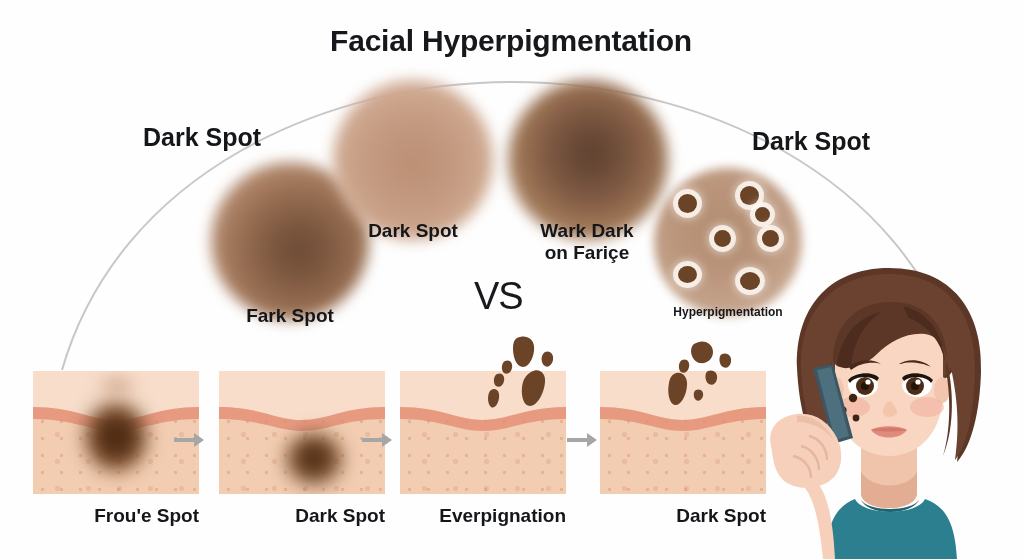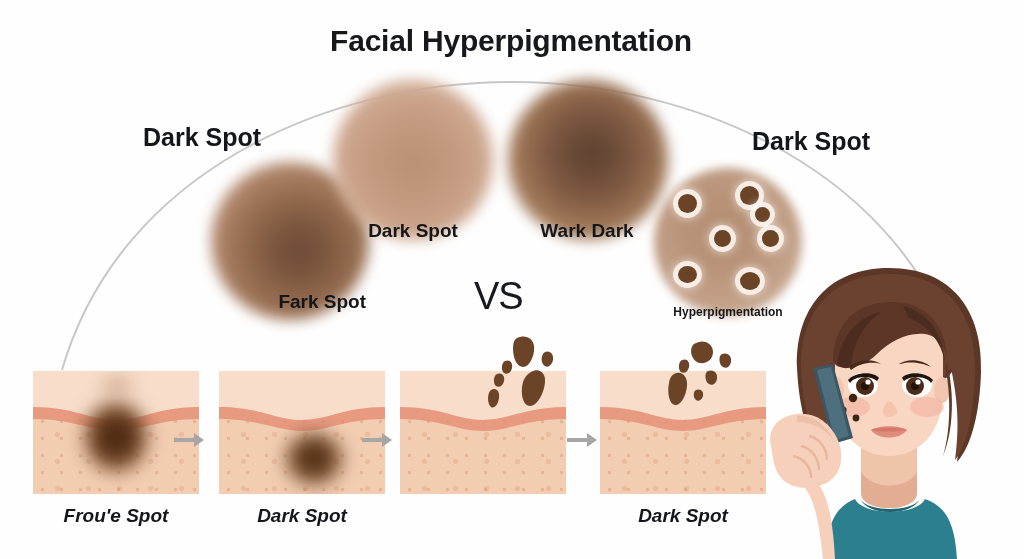--- a/index.html
+++ b/index.html
@@ -61,21 +61,21 @@
 
   
   .lbl{position:absolute;color:#141619;font-weight:bold;white-space:nowrap;}
   .lbl-big{font-size:25px;}
   .lbl-mid{font-size:19px;}
   .lbl-sm{font-size:12px;}
   .lbl-ctr{text-align:center;}
 
   #lblDarkLeft{left:143px;top:123px;}
   #lblDarkRight{left:752px;top:127px;}
-  #lblSphere1{left:214px;top:291px;width:152px;text-align:right;}
+  #lblSphere1{left:214px;top:305px;width:152px;}
   #lblSphere2{left:336px;top:220px;width:154px;}
   #lblSphere3{left:497px;top:220px;width:180px;line-height:1.18;}
   #lblSphere4{left:608px;top:305px;width:240px;}
 
   
   .panel{
     position:absolute;top:371px;width:166px;height:123px;
     overflow:hidden;
     background:#f6d9c3;
   }
@@ -90,21 +90,21 @@
   #panel2{left:219px;}
   #panel3{left:400px;}
   #panel4{left:600px;}
 
   .blob{
     position:absolute;border-radius:50%;
     filter:blur(9px);
   }
   .arrow{position:absolute;top:430px;width:34px;height:20px;}
 
-  .plbl{position:absolute;top:505px;font-size:19px;font-weight:bold;color:#141619;text-align:center;white-space:nowrap;font-style:italic;}
+  .plbl{position:absolute;top:505px;font-size:19px;font-weight:bold;color:#141619;text-align:right;white-space:nowrap;}
   #plbl1{left:33px;width:166px;}
   #plbl2{left:219px;width:166px;}
   #plbl3{left:400px;width:166px;}
   #plbl4{left:600px;width:166px;}
 
   
   .melanin{position:absolute;}
 
   
   .woman{position:absolute;left:757px;top:250px;width:267px;height:309px;}
@@ -140,20 +140,21 @@
     <div class="pore" style="left:108px;top:62px;width:17px;height:17px;"></div>
     <div class="pore" style="left:60px;top:62px;width:17px;height:17px;"></div>
     <div class="pore" style="left:24px;top:98px;width:19px;height:17px;"></div>
     <div class="pore" style="left:86px;top:104px;width:20px;height:18px;"></div>
   </div>
 
   <div class="lbl lbl-mid lbl-ctr" id="lblSphere1">Fark Spot</div>
   <div class="lbl lbl-mid lbl-ctr" id="lblSphere2">Dark Spot</div>
   <div class="lbl lbl-mid lbl-ctr" id="lblSphere3">
     <div>Wark Dark</div>
+    <div>on Fariçe</div>
   </div>
   <div class="lbl lbl-sm lbl-ctr" id="lblSphere4">Hyperpigmentation</div>
 
   <div class="vs">VS</div>
 
   <div class="panel" id="panel1">
     <svg width="166" height="123" viewBox="0 0 166 123">
       <rect x="0" y="0" width="166" height="123" fill="#f7ddca"></rect>
       <path d="M0,36 C40,36 58,49 83,49 C108,49 126,36 166,36 L166,123 L0,123 Z" fill="#f2cdb2"></path>
       <path d="M0,36 C40,36 58,49 83,49 C108,49 126,36 166,36 L166,48 C126,48 108,60 83,60 C58,60 40,48 0,48 Z" fill="#e79a80"></path>
@@ -215,20 +216,21 @@
     <line x1="2" y1="10" x2="24" y2="10" stroke="#a6a6a6" stroke-width="4"></line>
     <path d="M22,3 L32,10 L22,17 Z" fill="#a6a6a6"></path>
   </svg>
   <svg class="arrow" style="left:565px;" viewBox="0 0 34 20">
     <line x1="2" y1="10" x2="24" y2="10" stroke="#a6a6a6" stroke-width="4"></line>
     <path d="M22,3 L32,10 L22,17 Z" fill="#a6a6a6"></path>
   </svg>
 
   <div class="plbl" id="plbl1">Frou'e Spot</div>
   <div class="plbl" id="plbl2">Dark Spot</div>
+  <div class="plbl" id="plbl3">Everpignation</div>
   <div class="plbl" id="plbl4">Dark Spot</div>
 
   <svg class="woman" viewBox="0 0 267 309">
 
     <path d="M104,196 L104,243 C104,252 116,258 132,258 C148,258 160,252 160,243 L160,196 Z" fill="#f0c3ab"></path>
     <path d="M104,222 C116,240 150,240 160,222 L160,243 C160,252 148,258 132,258 C116,258 104,252 104,243 Z" fill="#e3ad93"></path>
 
     <path d="M98,249 C80,256 70,272 68,309 L200,309 C198,272 188,256 168,249 C160,266 106,266 98,249 Z" fill="#2b7f8f"></path>
     <path d="M104,250 C112,266 154,266 162,250 C154,262 112,262 104,250 Z" fill="#1f6471"></path>
 

